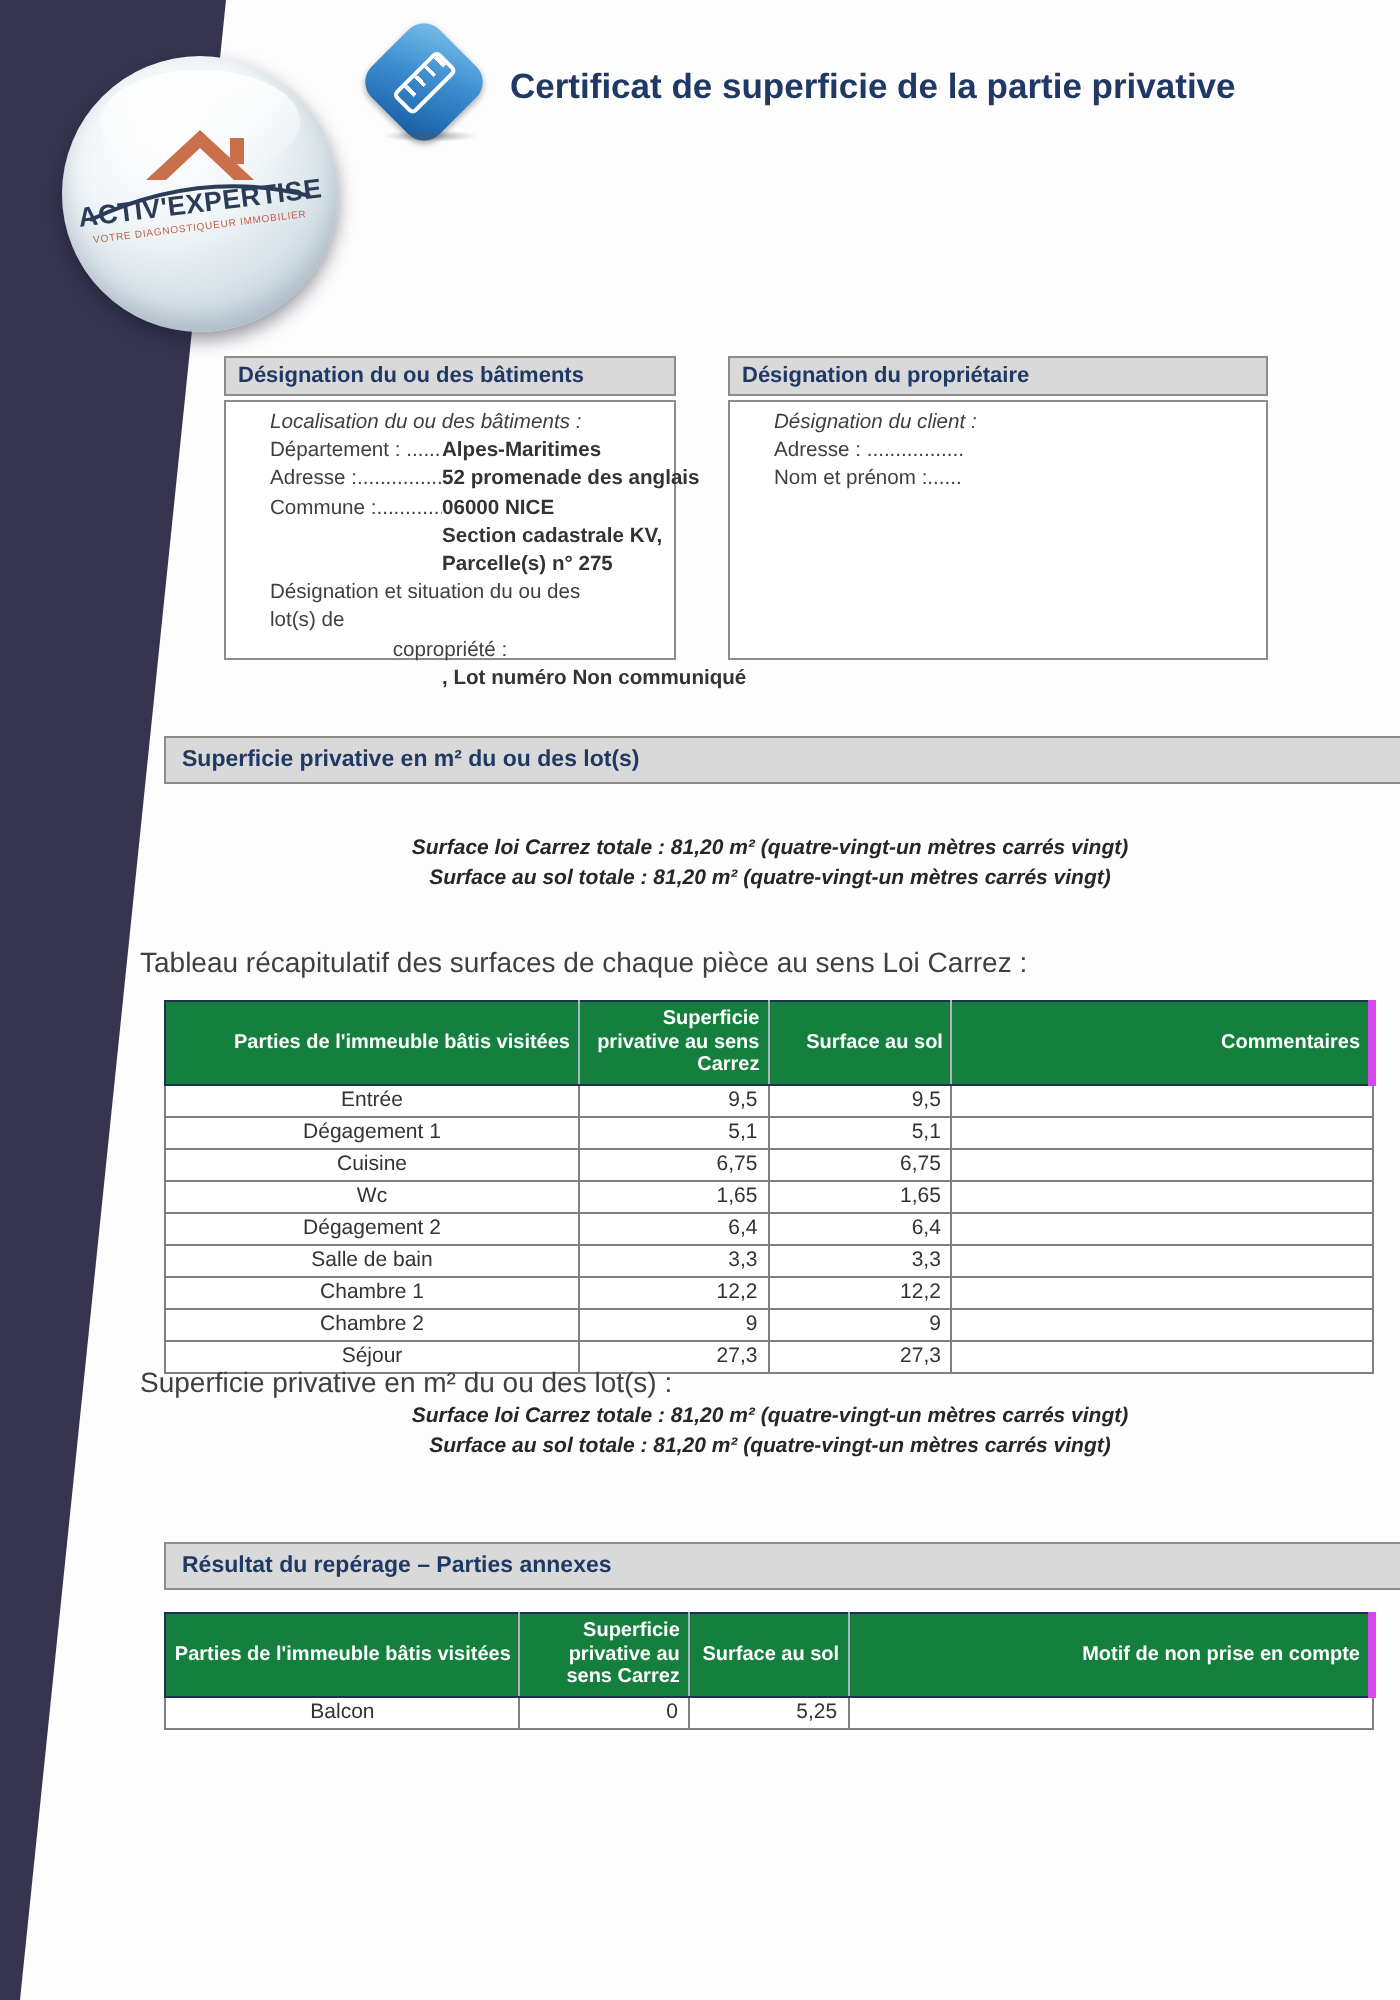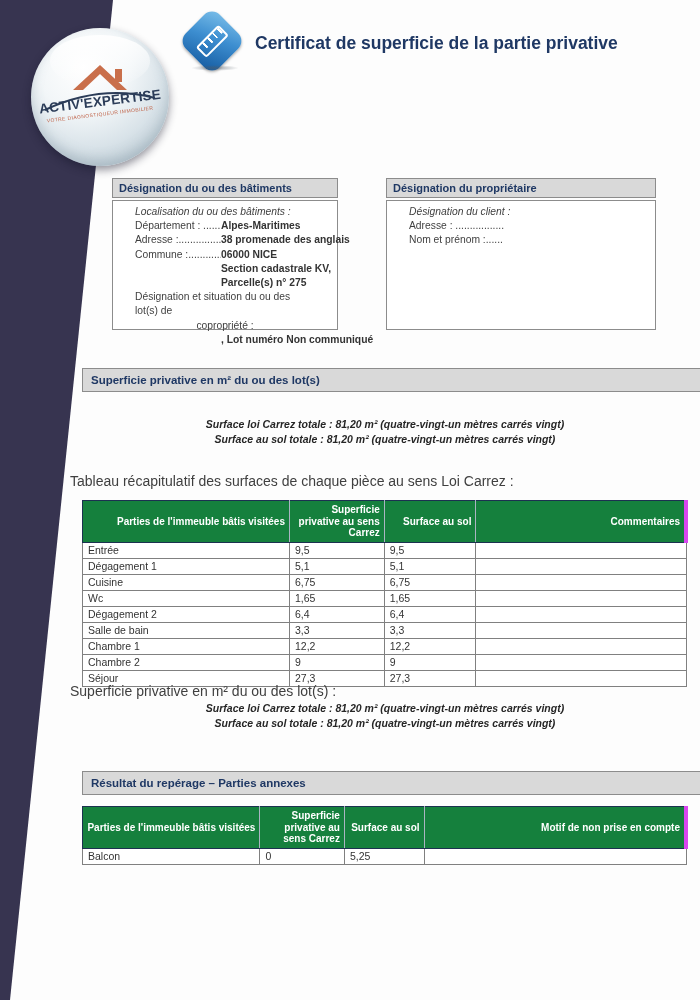--- a/index.html
+++ b/index.html
@@ -55,21 +55,21 @@
     position:absolute; left:191px; top:65px; width:48px; height:6px; border-radius:50%;
     background:radial-gradient(ellipse at center, rgba(80,90,100,.55) 0%, rgba(80,90,100,0) 70%);
   }
   .doc-title {
     position:absolute; left:255px; top:33px; width:430px;
     font-size:17.5px; font-weight:bold; color:#1f3864; line-height:1.15;
   }
   
   .info-box { position:absolute; top:178px; }
   .box-buildings { left:112px; width:226px; }
-  .box-owner    { left:386px; width:270px; }
+  .box-owner    { left:364px; width:270px; }
   .box-header {
     height:20px; line-height:18px; padding-left:6px;
     background:#d9d9d9; border:1px solid #8c8c8c;
     font-size:11px; font-weight:bold; color:#1f3864;
   }
   .box-body {
     margin-top:2px; height:130px; padding:4px 22px;
     background:#ffffff; border:1px solid #8c8c8c;
     font-size:10.3px; line-height:14.2px; color:#3f3f3f;
   }
@@ -111,22 +111,22 @@
   .table-2 { top:806px; }
   .surface-table th {
     background:#15803d; color:#ffffff; font-size:10px; font-weight:bold;
     border:1px solid #1c3150; border-right:1px solid #aab4c2;
     padding:3px 4px; line-height:11.5px;text-align:right;
   }
   .surface-table th:last-child { border-right:4px solid #d946ef; }
   .surface-table td {
     border:1px solid #808080; padding:1px 5px; height:15px; line-height:13px;
   }
-  .surface-table td.c-name { text-align:left; }
-  .surface-table td.c-num  { text-align:left; }
+  .surface-table td.c-name { text-align:center; }
+  .surface-table td.c-num  { text-align:right; }
   .t1 .w1{width:34.3%} .t1 .w2{width:15.7%} .t1 .w3{width:15.2%} .t1 .w4{width:34.8%}
   .t2 .w1{width:29.4%} .t2 .w2{width:14.0%} .t2 .w3{width:13.2%} .t2 .w4{width:43.4%}
 </style>
 </head>
 <body>
 
 <div class="page">
 
   <div class="navy-band"></div>
 
@@ -150,21 +150,21 @@
   <section class="info-box box-buildings">
     <div class="box-header">Désignation du ou des bâtiments</div>
     <div class="box-body">
       <div class="i-line">Localisation du ou des bâtiments :</div>
       <div class="f-row">
         <span class="f-label">Département : ........</span>
         <span class="f-value">Alpes-Maritimes</span>
       </div>
       <div class="f-row">
         <span class="f-label">Adresse :.................</span>
-        <span class="f-value">38 promenade des anglais</span>
+        <span class="f-value">52 promenade des anglais</span>
       </div>
       <div class="f-row">
         <span class="f-label">Commune :.............</span>
         <span class="f-value">06000 NICE</span>
       </div>
       <div class="indent-bold">Section cadastrale KV,</div>
       <div class="indent-bold">Parcelle(s) n° 275</div>
       <div>Désignation et situation du ou des lot(s) de</div>
       <div class="center-line">copropriété :</div>
       <div class="indent-bold">, Lot numéro Non communiqué</div>

